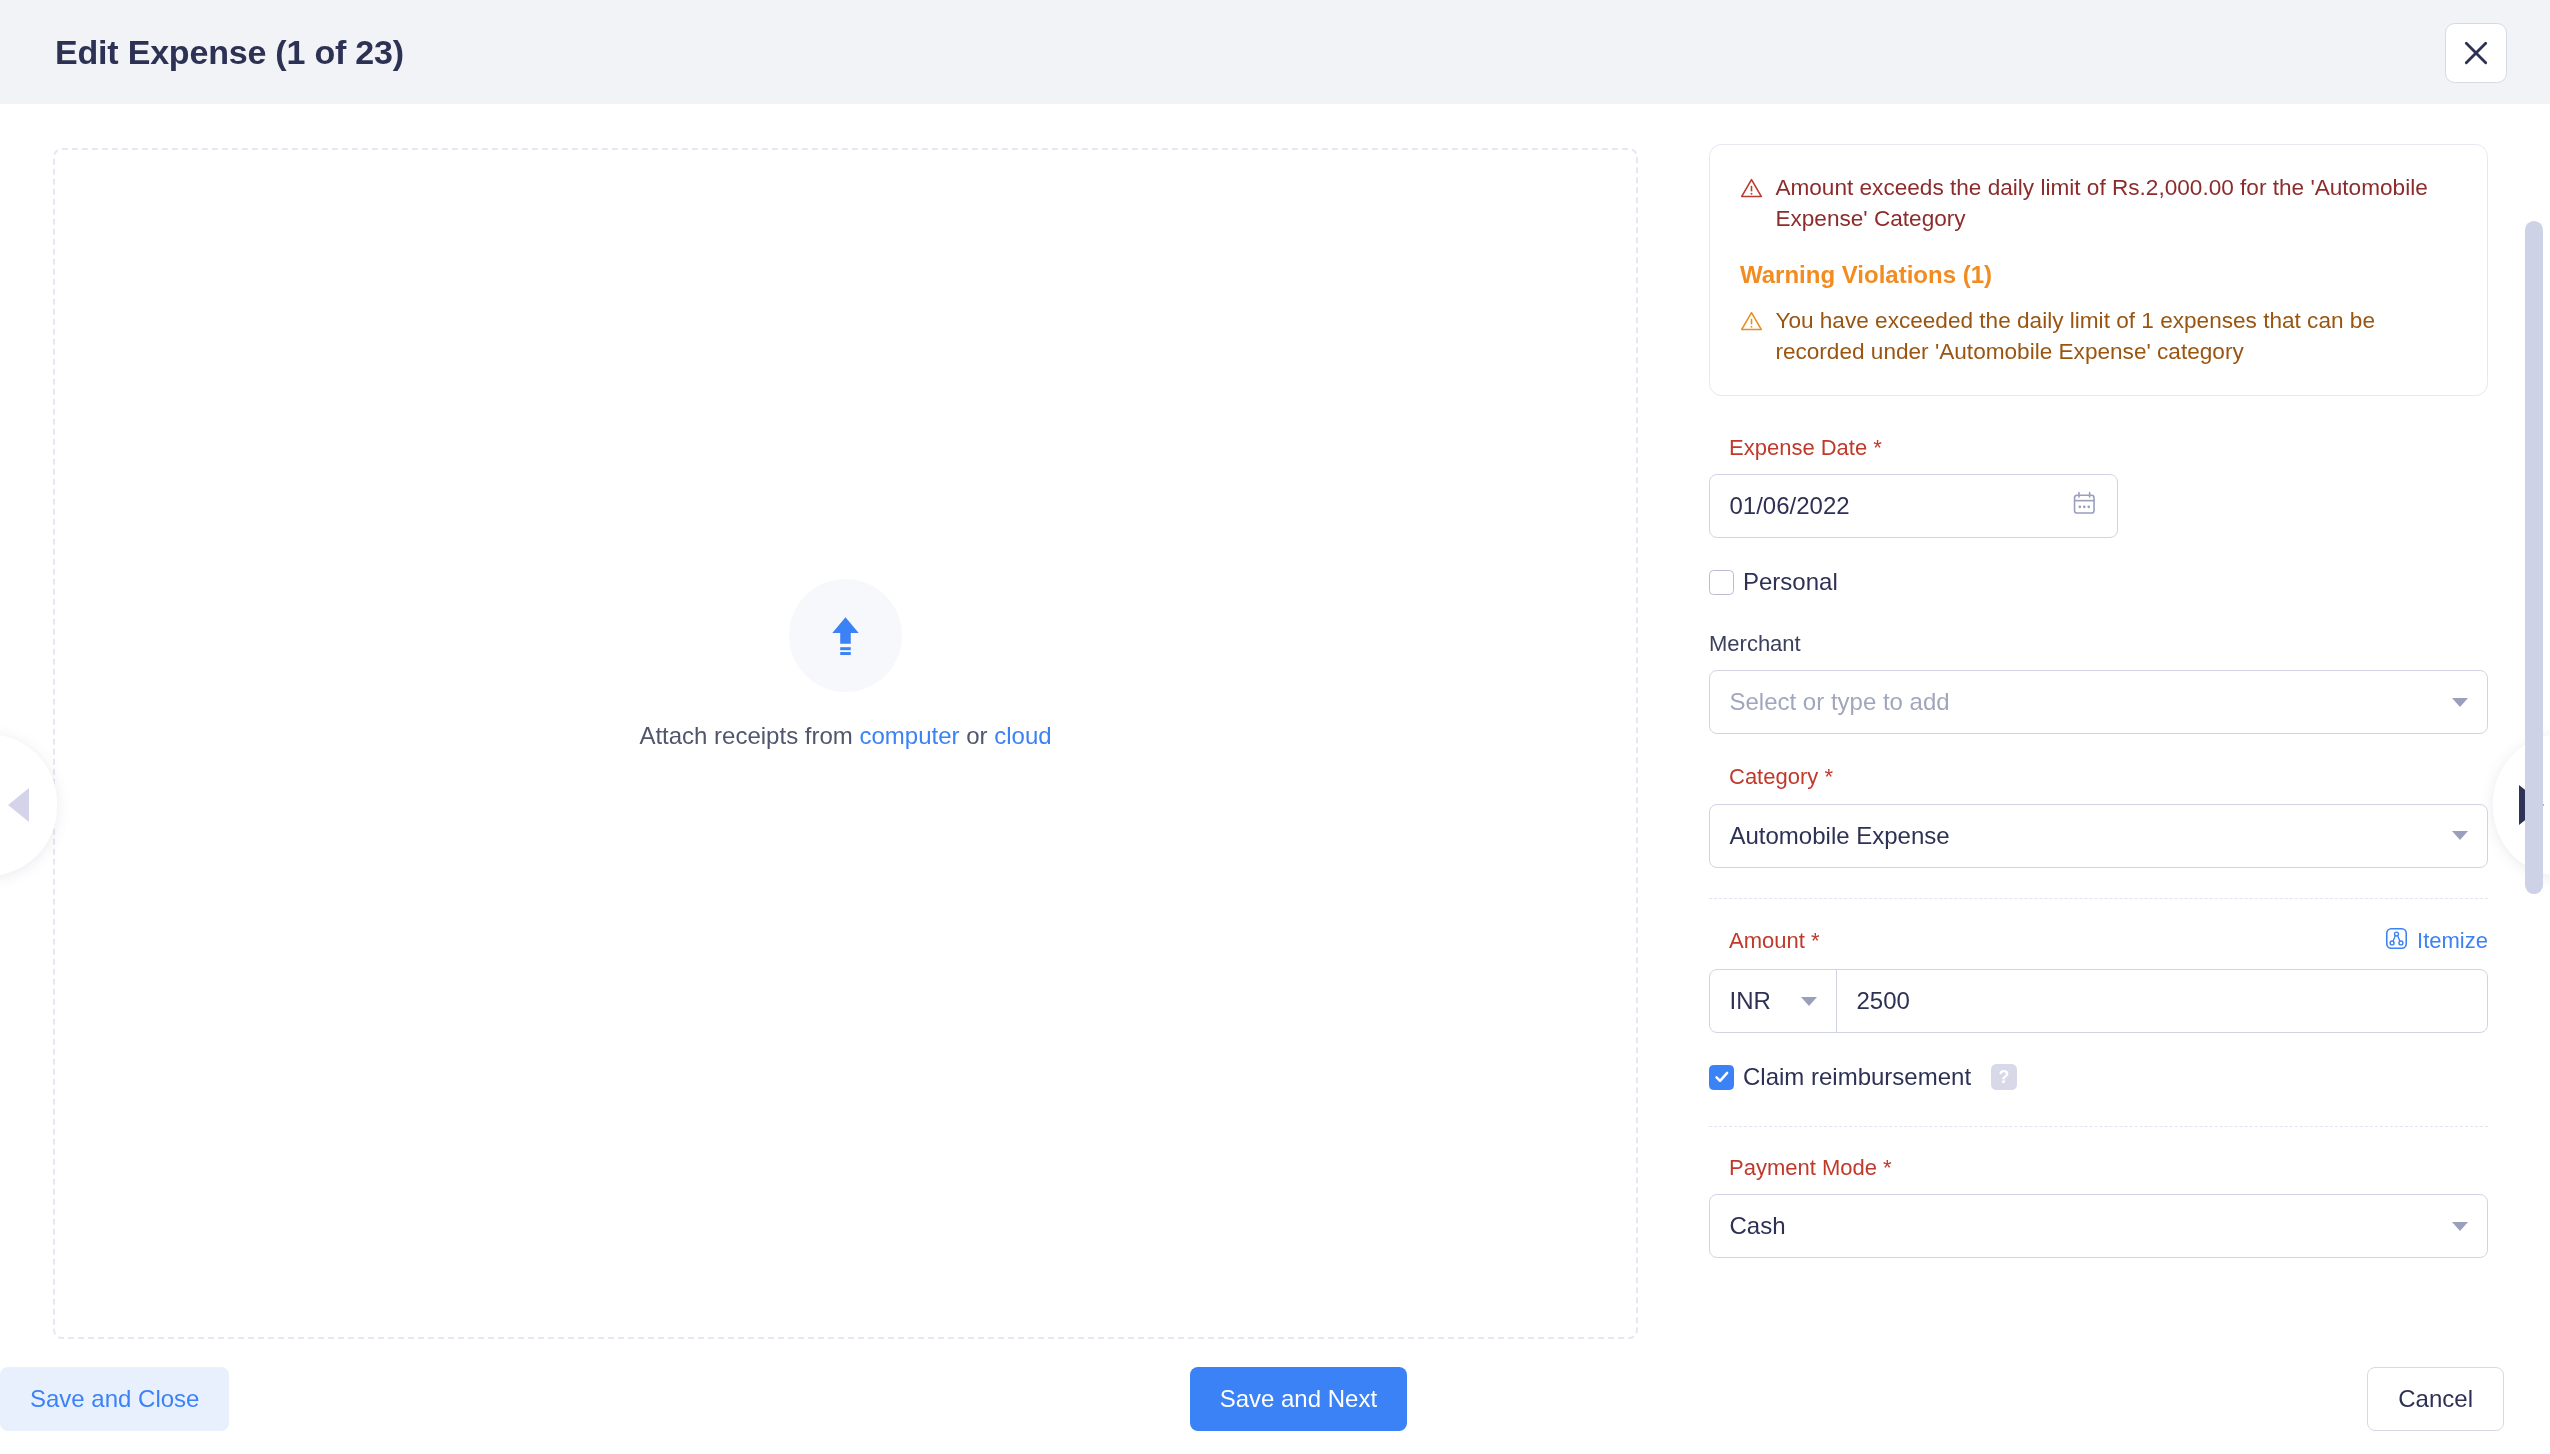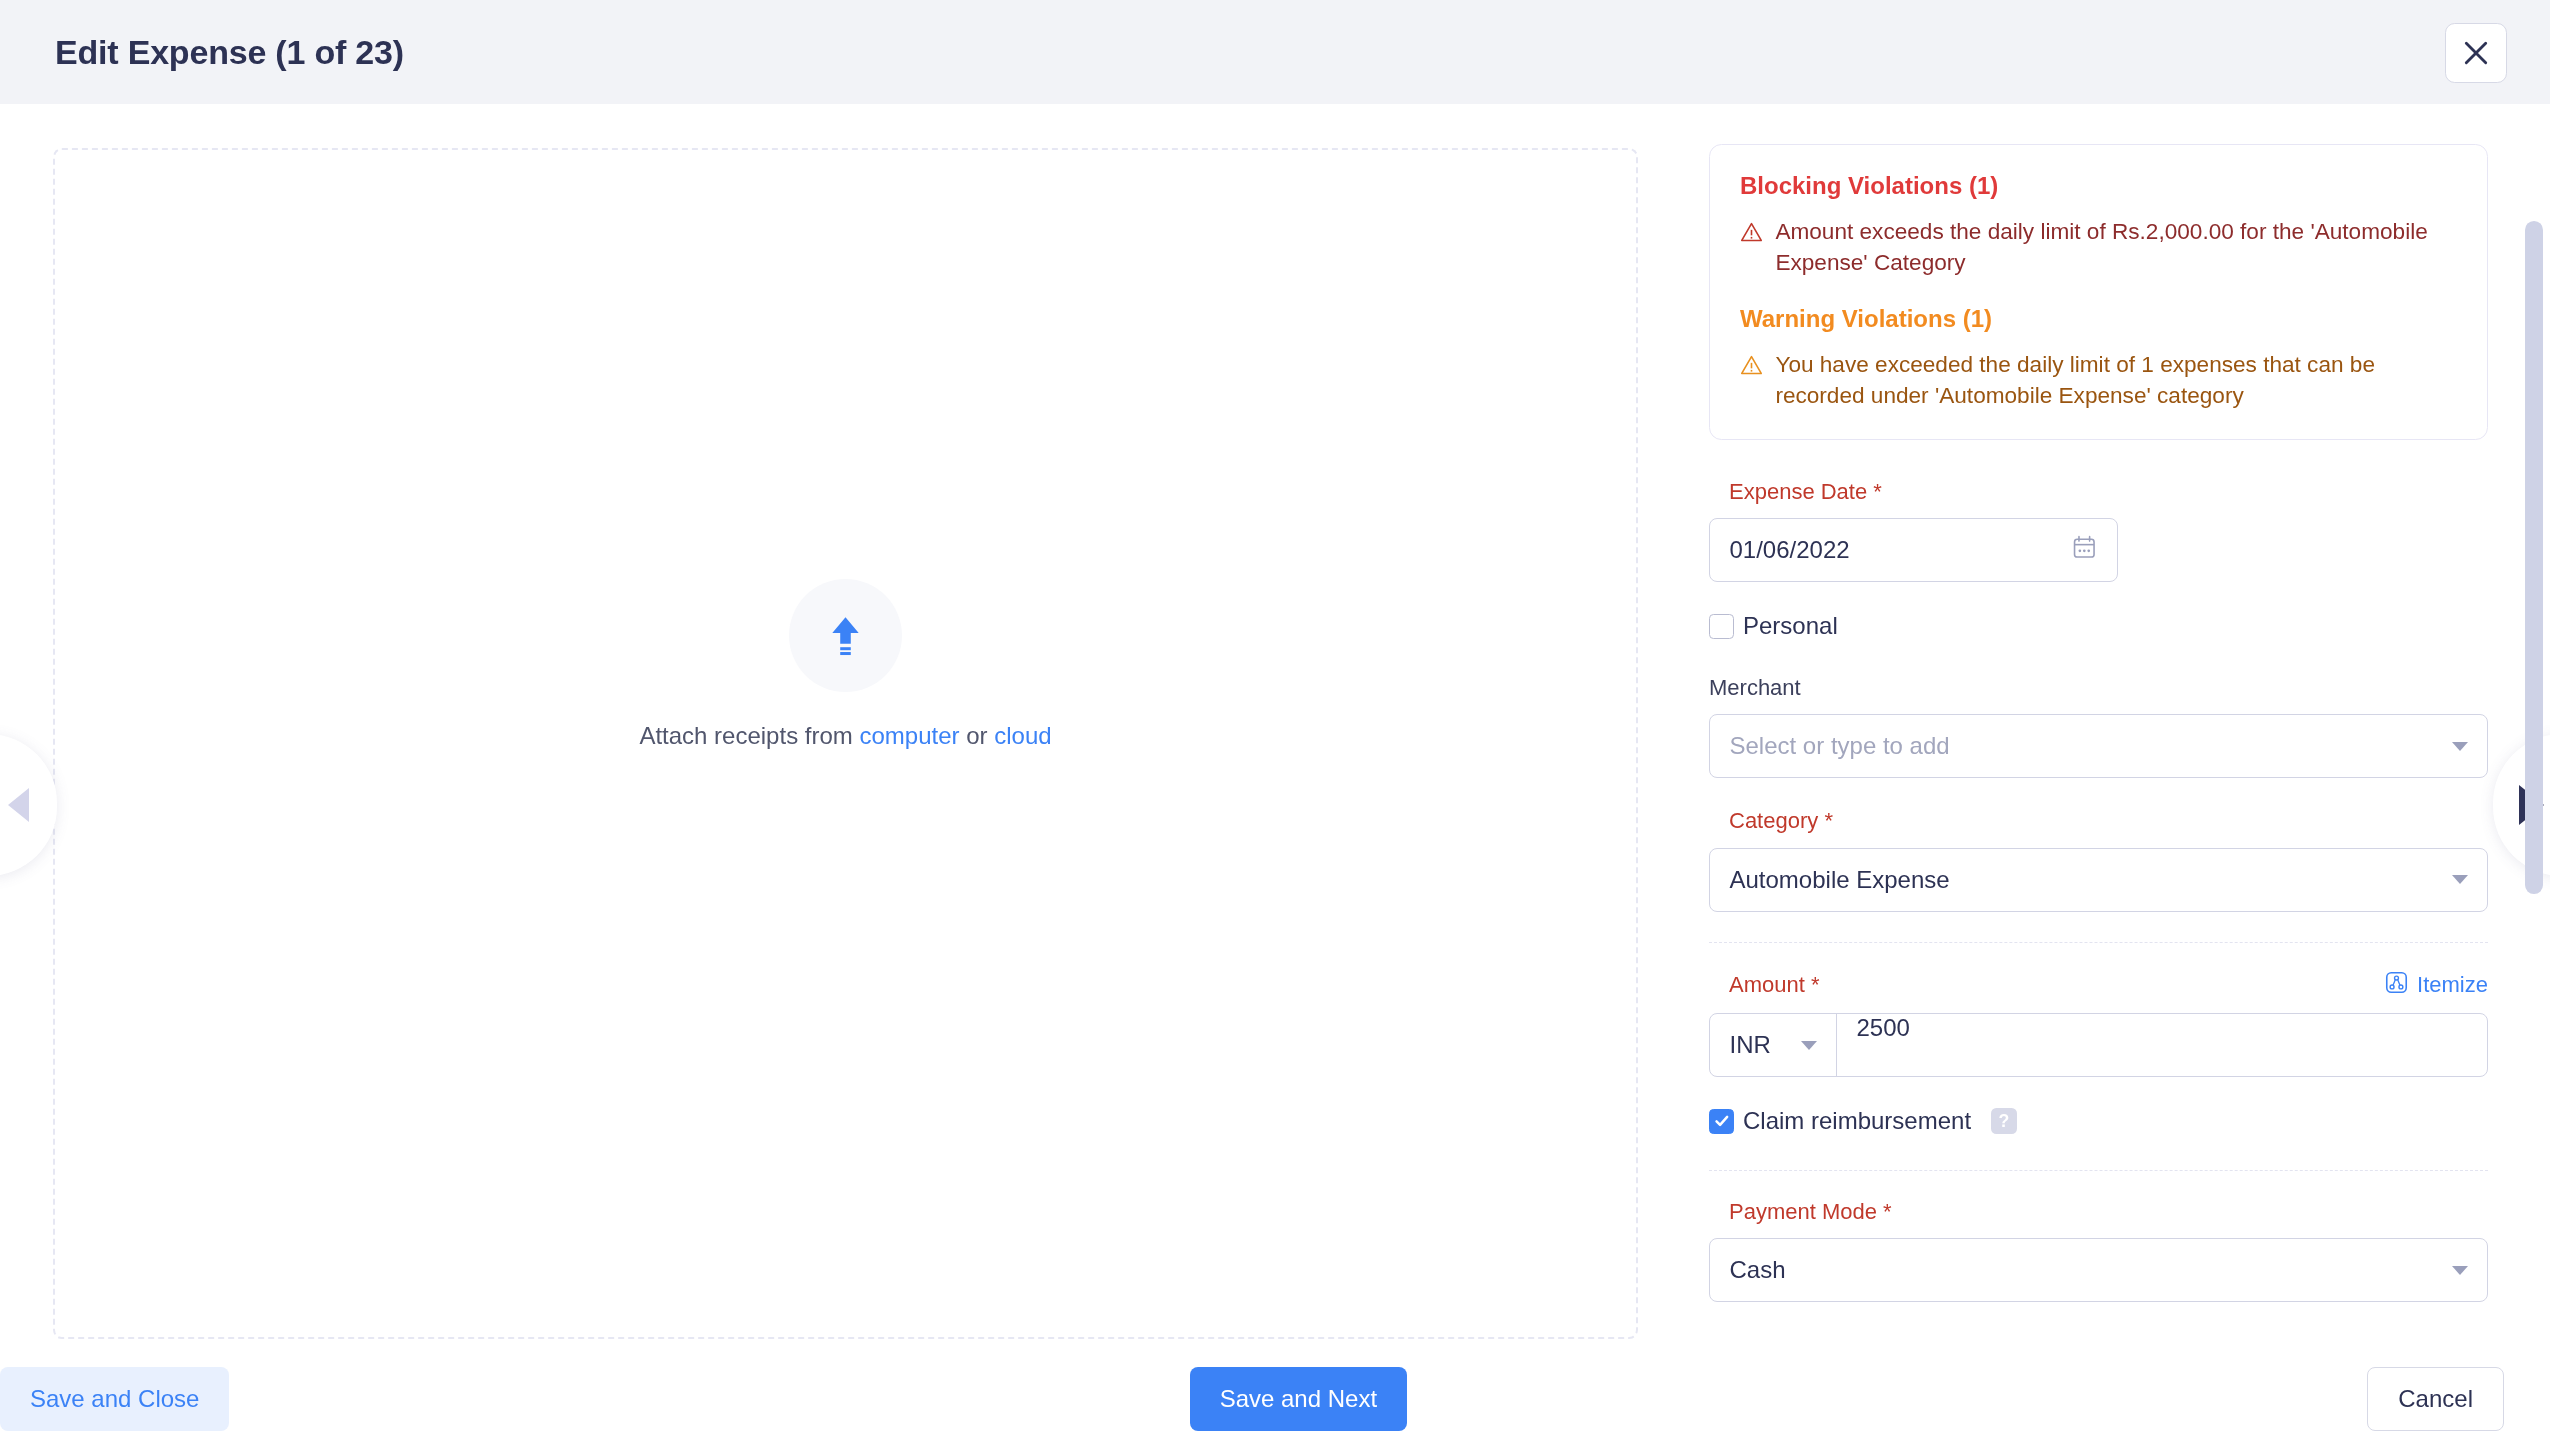--- a/index.html
+++ b/index.html
@@ -197,21 +197,21 @@
   }
   .cur-part {
     width: 127px;
     display: flex; align-items: center; justify-content: space-between;
     padding: 0 19.5px;
     border-right: 1.4px solid #d2d4e4;
     font-size: 24px; color: #2d3254;
     cursor: pointer;
   }
   .amt-part {
-    flex: 1; display: flex; align-items: flex-start;
+    flex: 1; display: flex; align-items: center;
     padding: 0 19.5px; font-size: 24px; color: #2d3254;
     cursor: text;
   }
 
   
   .scrollbar-track {
     position: absolute; right: 7px; top: 117px;
     width: 17.7px; height: 1222px;
     background: transparent;
   }
@@ -283,21 +283,20 @@
     <div class="nav-arrow nav-prev">
       <span class="tri tri-left"></span>
     </div>
     <div class="nav-arrow nav-next">
       <span class="tri tri-right"></span>
     </div>
 
     <div class="form-col">
 
       <div class="violations-card">
-        <div class="v-heading blocking">Blocking Violations (1)</div>
         <div class="v-row">
           <span class="v-icon">
             <svg width="23" height="23" viewBox="0 0 26 26">
               <path d="M13 3 L24 22 L2 22 Z" fill="none" stroke="#c0392b" stroke-width="1.8" stroke-linejoin="round"></path>
               <rect x="12.1" y="10" width="1.8" height="6.2" fill="#c0392b"></rect>
               <rect x="12.1" y="18" width="1.8" height="1.9" fill="#c0392b"></rect>
             </svg>
           </span>
           <div class="v-text blocking">Amount exceeds the daily limit of Rs.2,000.00 for the 'Automobile Expense' Category</div>
         </div>

